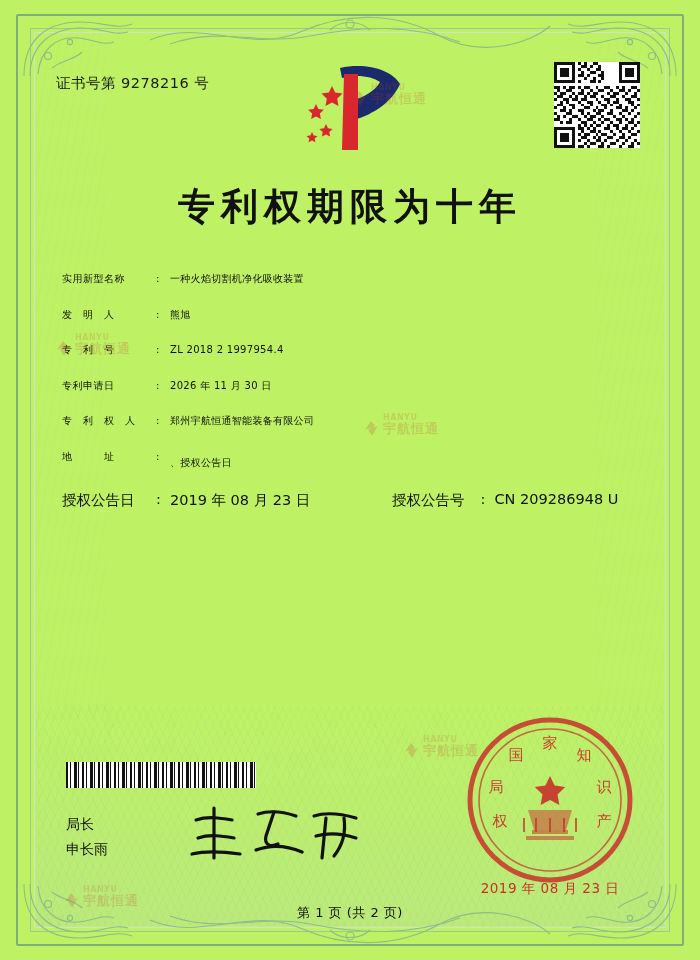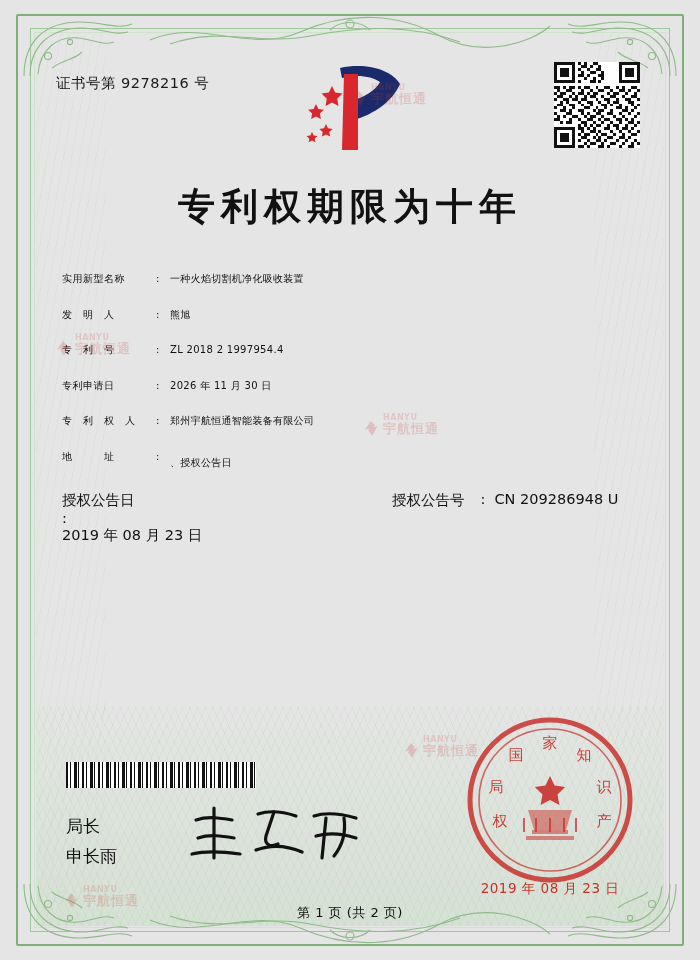--- a/index.html
+++ b/index.html
@@ -6,21 +6,21 @@
   html, body {
     margin: 0; padding: 0;
     width: 700px; height: 960px;
     background: #ffffff;
     font-family: "DejaVu Sans", "Liberation Sans", sans-serif;
   }
   .page {
     position: relative;
     width: 700px; height: 960px;
     overflow: hidden;
-    background: #e5e5e5;
+    background: #bef264;
   }
 
   
   .border-outer {
     position: absolute;
     left: 16px; top: 14px; right: 16px; bottom: 14px;
     border: 2px solid #7fae78;
     border-radius: 2px;
   }
   .border-inner {
@@ -132,21 +132,21 @@
     width: 94px;
     white-space: pre;
     letter-spacing: 0.5px;
   }
   .row .colon { flex: 0 0 auto; width: 14px; }
   .row .value { flex: 1 1 auto; letter-spacing: 0.3px; }
   .row .value .line2 { display: block; margin-top: 6px; }
 
   .row-split { display: flex; align-items: flex-start; font-size: 14.5px; color:#111; margin-bottom: 18px;}
   .row-split .seg { display: flex; }
-  .row-split .seg.left { width: 330px; flex-direction: column; }
+  .row-split .seg.left { width: 330px; }
   .row-split .seg .label { width: 94px; white-space: pre; }
   .row-split .seg .colon { width: 14px; }
   .row-split .seg.right .label { width: auto; margin-right: 16px; }
 
   
   .paras {
     position: absolute;
     left: 62px; right: 58px; top: 596px;
     font-size: 14.2px;
     color: #111;
@@ -163,21 +163,21 @@
     background:
       repeating-linear-gradient(90deg,
         #111 0 2px, #fff 2px 4px, #111 4px 5px, #fff 5px 8px,
         #111 8px 11px, #fff 11px 12px, #111 12px 13px, #fff 13px 16px);
   }
 
   
   .sig-label {
     position: absolute;
     left: 66px; top: 812px;
-    font-size: 17px;
+    font-size: 14px;
     color: #111;
     line-height: 1.75;
   }
   .sig-script {
     position: absolute;
     left: 186px; top: 800px;
     width: 180px; height: 66px;
     color: #111;
   }
   .sig-script svg { width: 100%; height: 100%; display: block; }

